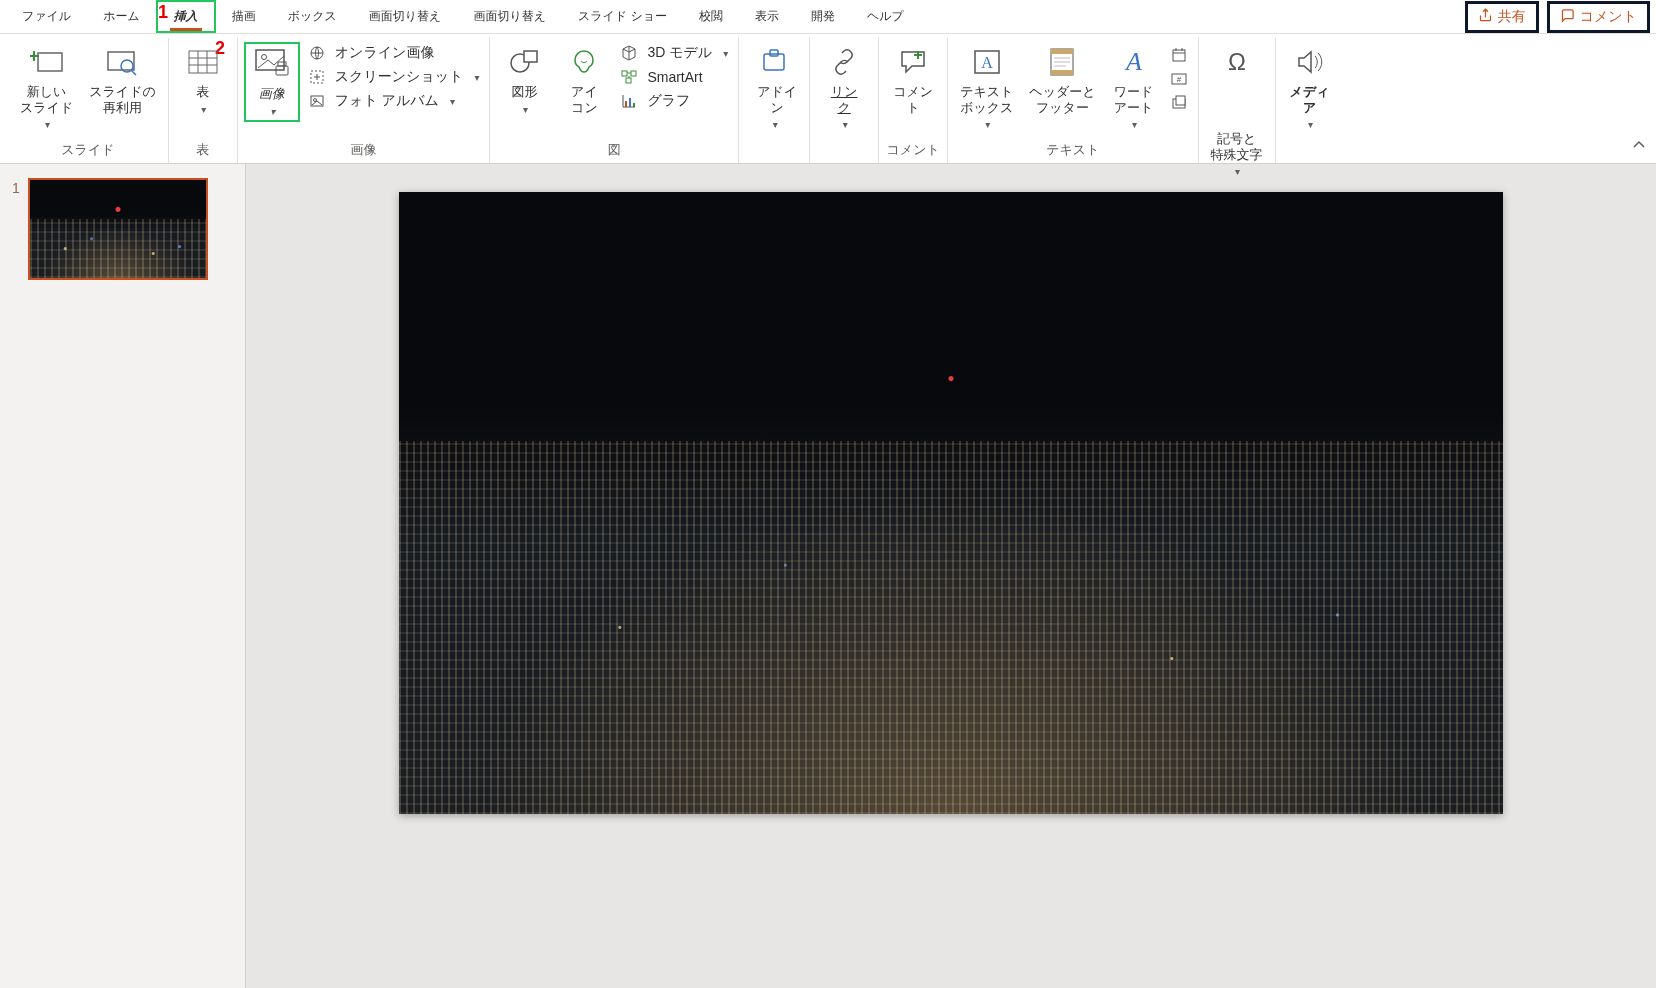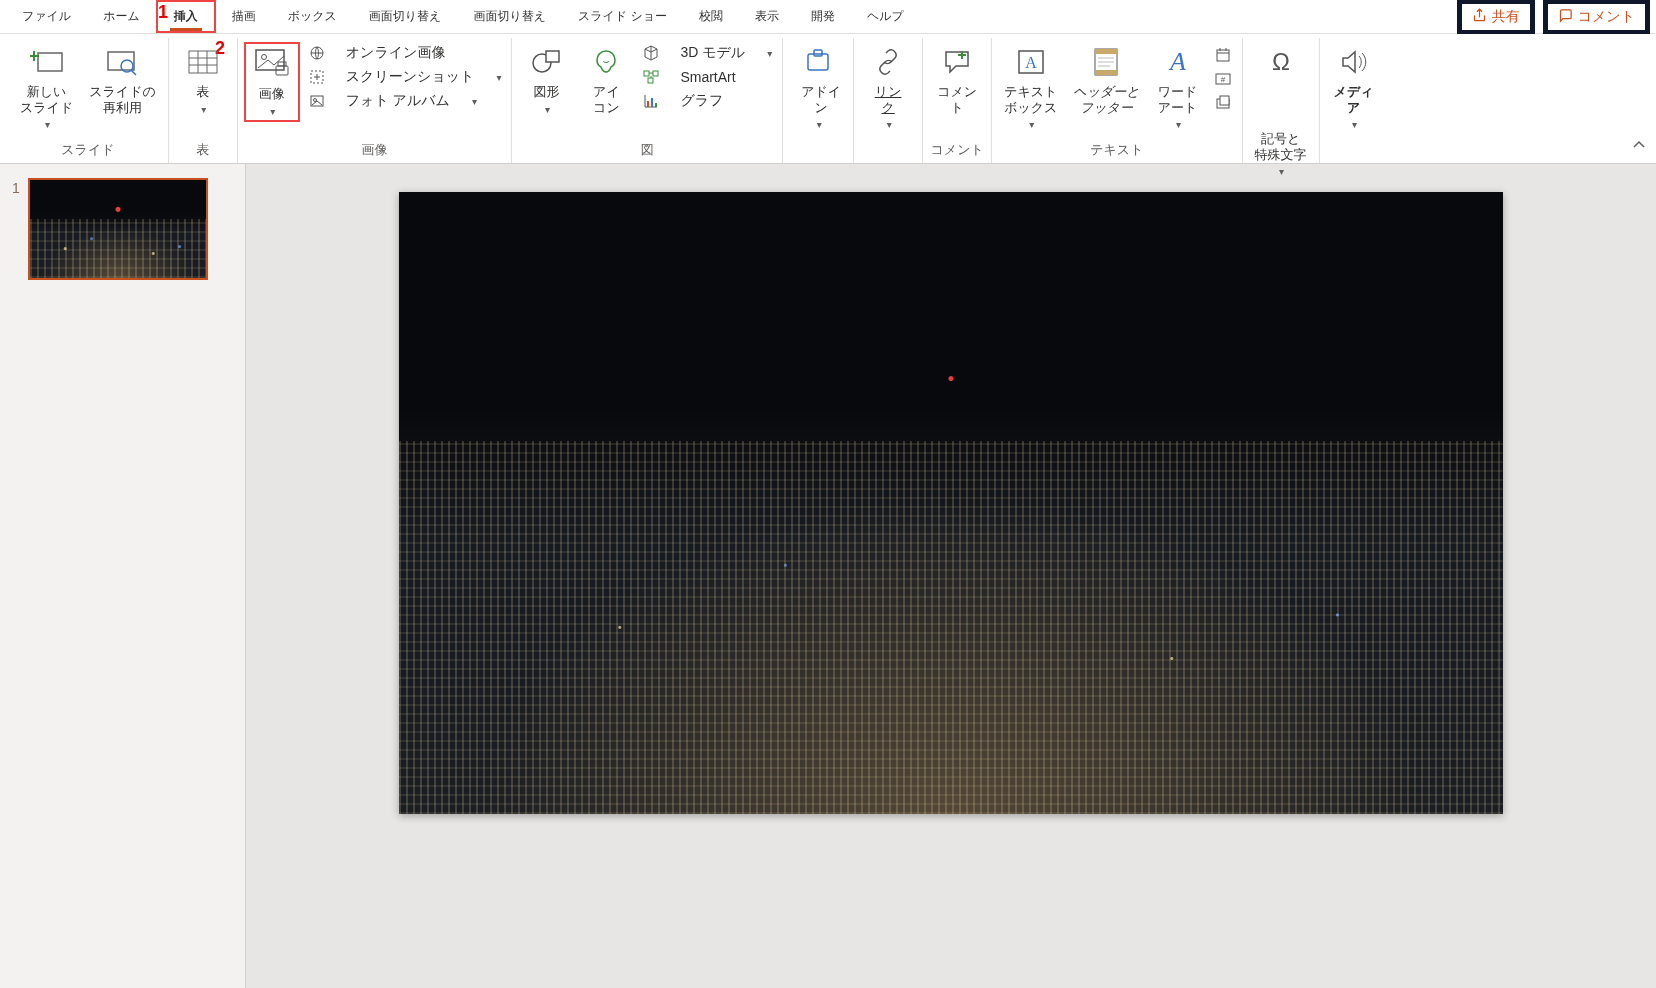--- a/index.html
+++ b/index.html
@@ -37,21 +37,21 @@
     background: #c8501e;
   }
   .tabs-right {
     margin-left: auto;
     display: flex;
     gap: 8px;
     align-items: center;
   }
   .top-btn {
     display: flex; align-items: center; gap: 5px;
-    border: 5px solid #0f172a;
+    border: 3px solid #0f172a;
     padding: 4px 10px;
     font-size: 14px;
     color: #c8501e;
     background: #fff;
     cursor: pointer;
   }
   
   .ribbon {
     display: flex;
     align-items: stretch;
@@ -93,21 +93,21 @@
     font-size: 13px;
     text-align: center;
     line-height: 1.2;
     color: #323130;
   }
   .big-btn .icon-slot {
     width: 36px; height: 36px;
     display: flex; align-items: center; justify-content: center;
   }
   .small-row {
-    display: flex; align-items: center; gap: 20px;
+    display: flex; align-items: center; gap: 9px;
     padding: 2px 4px;
     cursor: pointer;
     font-size: 14px;
     color: #323130;
     white-space: nowrap;
   }
   .small-row .small-icon {
     width: 18px; height: 18px;
     display: flex; align-items: center; justify-content: center;
   }
@@ -119,21 +119,22 @@
   }
 
   
   .annotation-num {
     position: absolute;
     color: #e80000;
     font-weight: 700;
     font-size: 18px;
   }
   .annotation-box {
-    border: 2px solid #ef4444;
+    border: 2px solid #22c55e;
+    font-style: italic;
   }
 
   
   .work {
     display: flex;
     height: 824px;
     background: #e8e6e4;
   }
   .thumbs {
     width: 246px;
@@ -460,21 +461,21 @@
         <span class="icon-slot">
           <svg width="28" height="30" viewBox="0 0 28 30">
               <rect x="3" y="2" width="22" height="26" fill="none" stroke="#555"></rect>
               <rect x="3" y="2" width="22" height="5" fill="#c9a96a"></rect>
               <rect x="3" y="23" width="22" height="5" fill="#c9a96a"></rect>
               <line x1="6" y1="11" x2="22" y2="11" stroke="#bbb"></line>
               <line x1="6" y1="15" x2="22" y2="15" stroke="#bbb"></line>
               <line x1="6" y1="19" x2="18" y2="19" stroke="#bbb"></line>
             </svg>
         </span>
-        <span style="white-space:pre;font-style:italic;">ヘッダーと
+        <span style="white-space:pre;">ヘッダーと
 フッター</span>
       </div>
       <div class="big-btn">
         <span class="icon-slot">
           <svg width="30" height="30" viewBox="0 0 30 30">
               <text x="15" y="23" text-anchor="middle" font-size="26" font-style="italic" fill="#3a74c4" font-family="serif">A</text>
             </svg>
         </span>
         <span style="white-space:pre;">ワード
 アート</span>

